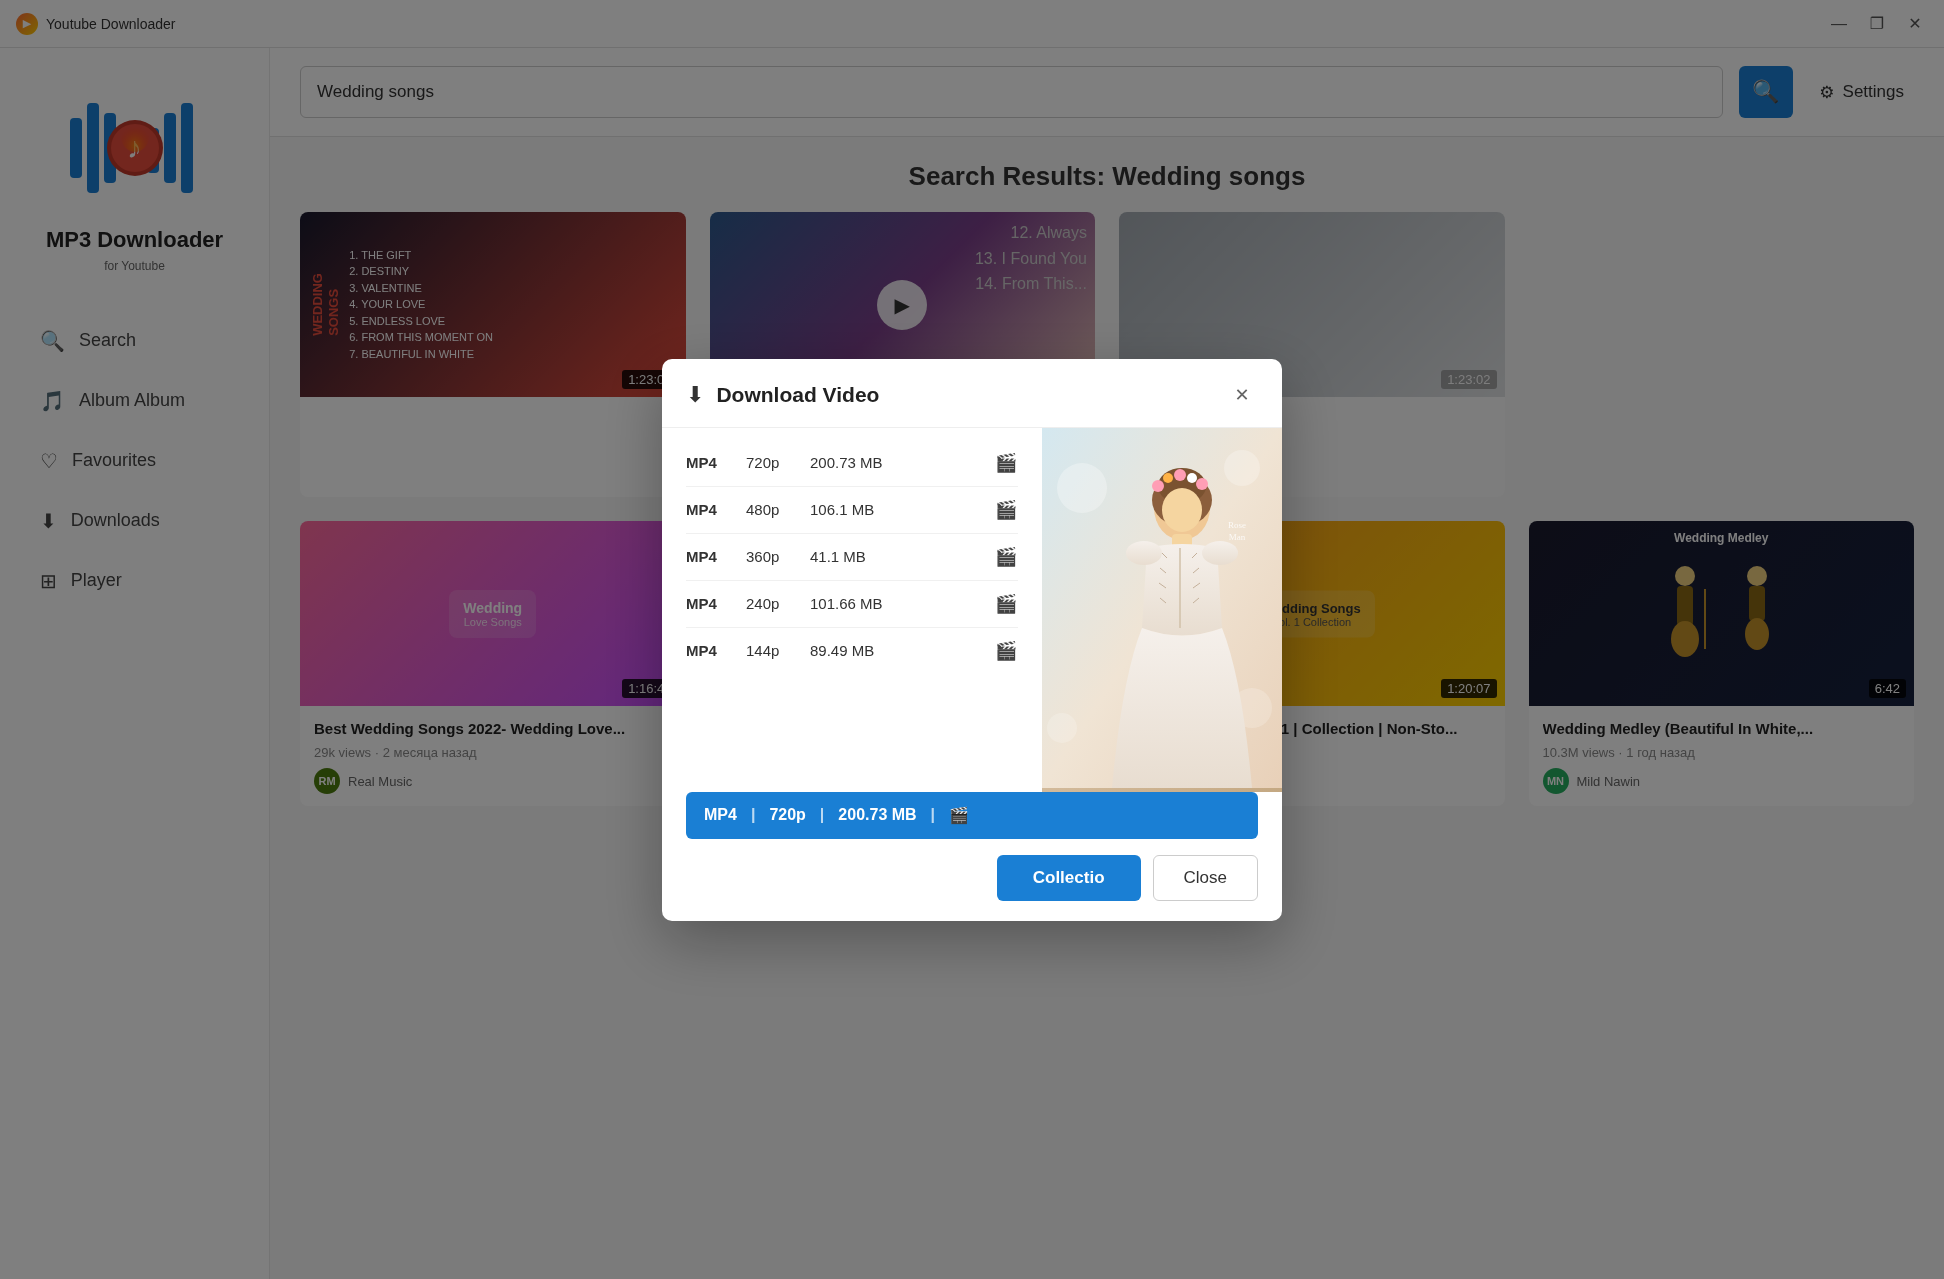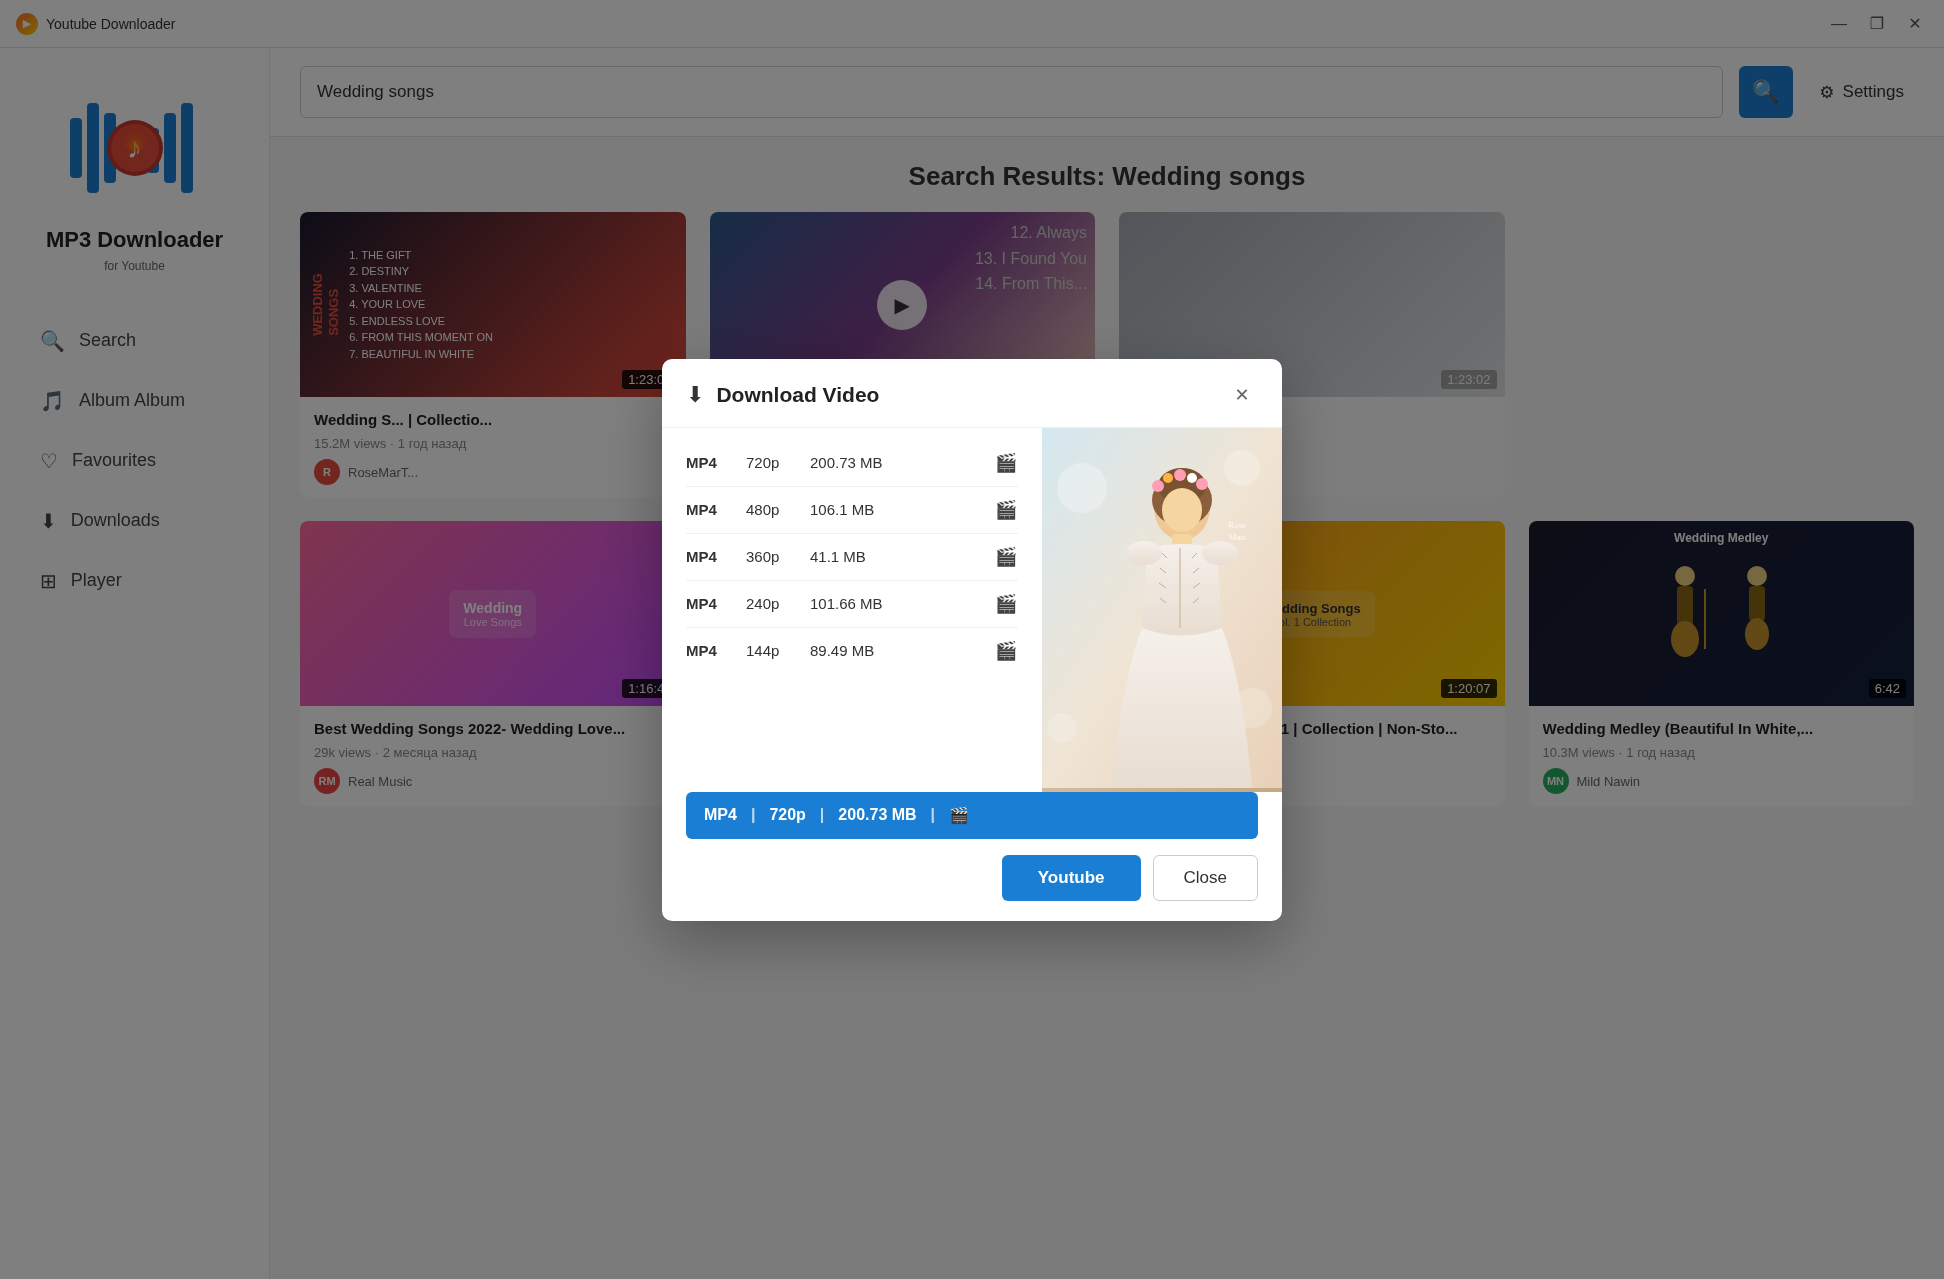--- a/index.html
+++ b/index.html
@@ -473,28 +473,20 @@
                 <div>2. DESTINY</div>
                 <div>3. VALENTINE</div>
               <div>4. YOUR LOVE</div>
                 <div>5. ENDLESS LOVE</div>
               <div>6. FROM THIS MOMENT ON</div>
                 <div>7. BEAUTIFUL IN WHITE</div>
             </div>
           </div>
           <div class="video-duration">1:23:02</div>
         </div>
-        <div class="video-info">
-          <div class="video-title">Wedding S... | Collectio...</div>
-          <div class="video-meta">15.2M views · 1 год назад</div>
-          <div class="video-channel">
-            <div class="channel-avatar" style="background:#e74c3c;">R</div>
-            <span class="channel-name">RoseMarT...</span>
-          </div>
-        </div>
       </div>
 
       <div class="video-card">
         <div class="video-thumb" style="background: linear-gradient(135deg, #2d5a8e 0%, #7b3f8a 50%, #e8c4b8 100%);">
           <div style="position:absolute;top:0;left:0;right:0;bottom:0;display:flex;flex-direction:column;justify-content:space-between;padding:8px;">
             <div style="color:#ccc;font-size:16px;line-height:1.6;text-align:right;">
               <div>12. Always</div>
                 <div>13. I Found You</div>
                 <div>14. From This...</div>
             </div>
@@ -534,21 +526,21 @@
               <div style="color:#fff;font-size:14px;font-weight:900;">Wedding</div>
               <div style="color:rgba(255,255,255,0.8);font-size:11px;">Love Songs</div>
             </div>
           </div>
           <div class="video-duration">1:16:48</div>
         </div>
         <div class="video-info">
           <div class="video-title">Best Wedding Songs 2022- Wedding Love...</div>
           <div class="video-meta">29k views · 2 месяца назад</div>
           <div class="video-channel">
-            <div class="channel-avatar" style="background:#ef4444;">RM</div>
+            <div class="channel-avatar" style="background:#4d7c0f;">RM</div>
             <span class="channel-name">Real Music</span>
           </div>
         </div>
       </div>
 
       <div class="video-card">
         <div class="video-thumb" style="background: linear-gradient(135deg, #667eea, #764ba2);">
           <div style="position:absolute;top:50%;left:50%;transform:translate(-50%,-50%);">
             <div style="background:rgba(255,255,255,0.15);padding:10px 14px;border-radius:8px;text-align:center;">
               <div style="color:#fff;font-size:13px;font-weight:700;">Love Songs</div>
@@ -741,18 +733,18 @@
       <span>MP4</span>
       <span class="sep">|</span>
       <span>720p</span>
       <span class="sep">|</span>
       <span>200.73 MB</span>
       <span class="sep">|</span>
       <span>🎬</span>
     </div>
 
     <div class="modal-actions">
-      <button class="btn-download">Youtube</button>
+      <button class="btn-download">Collectio</button>
       <button class="btn-close">Close</button>
     </div>
 
   </div>
 </div>
 
 </body></html>

